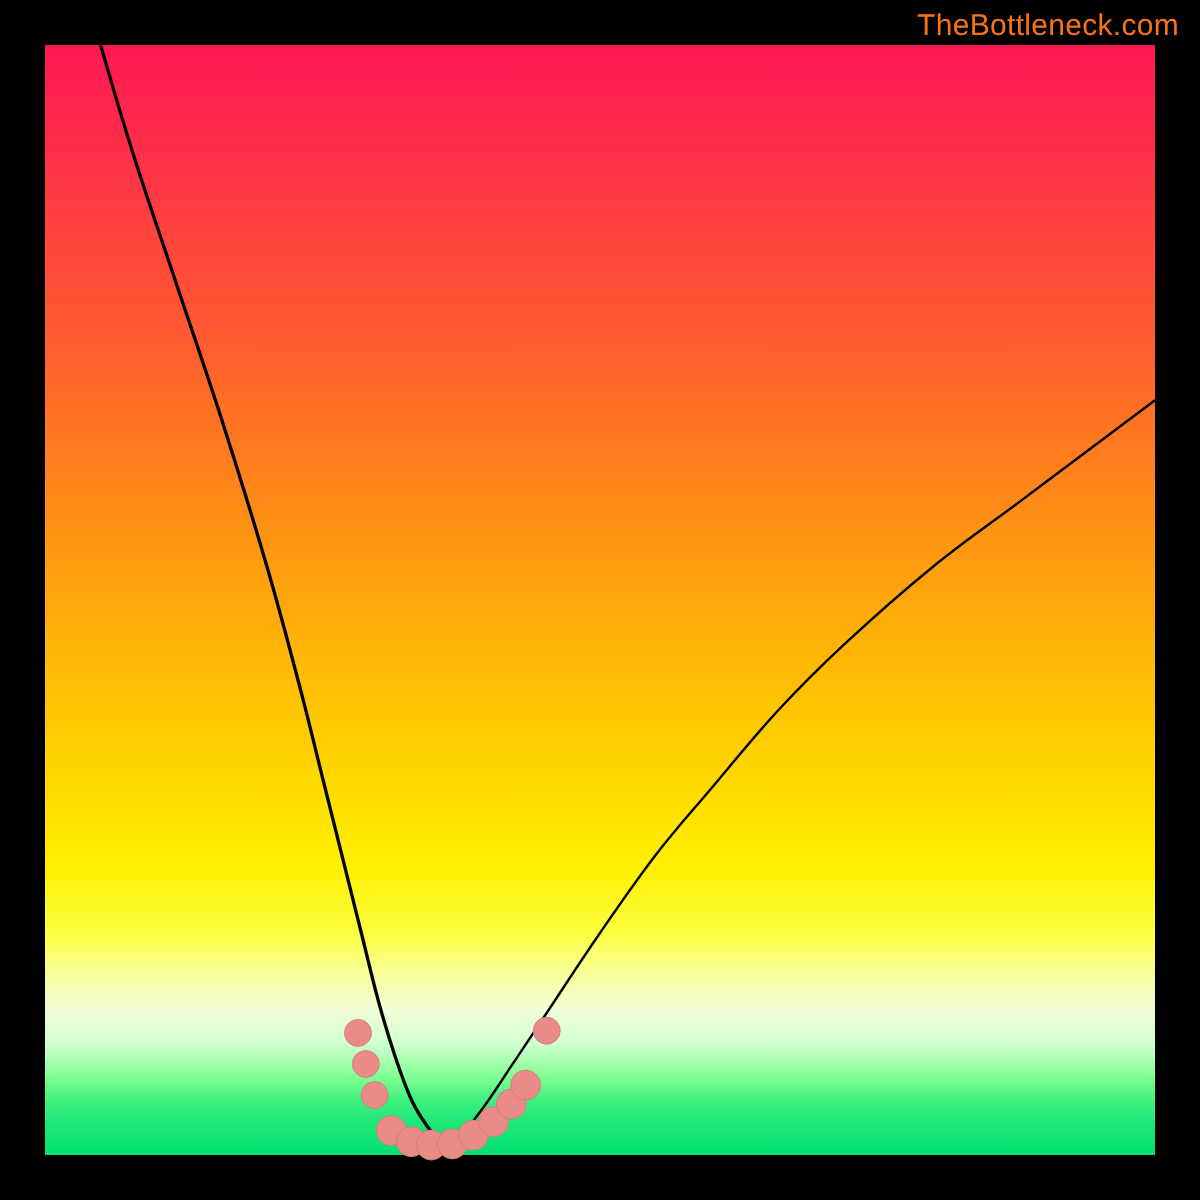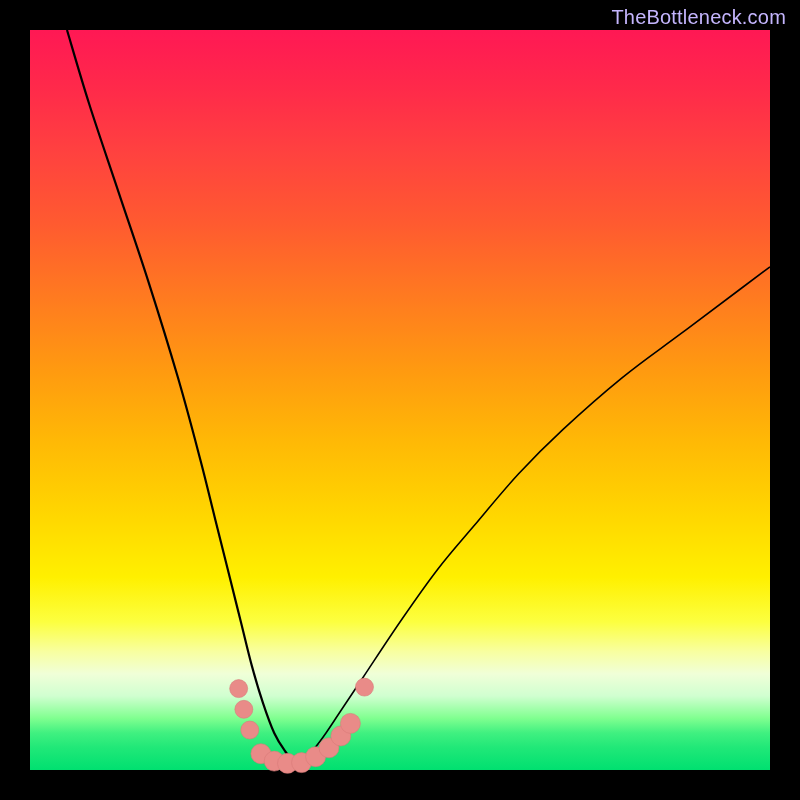--- a/index.html
+++ b/index.html
@@ -34,21 +34,21 @@
       #80ff90 93%,
       #40f080 95%,
       #20e878 97%,
       #00e070 100%
     );
   }
   .watermark {
     position: absolute;
     top: 6px;
     right: 14px;
-    color: #c4b5fd;
+    color: #f97316;
     font-size: 20px;
     font-weight: 500;
     letter-spacing: 0.2px;
   }
   svg.curve {
     position: absolute;
     left: 0; top: 0;
     width: 100%;
     height: 100%;
     overflow: visible;

